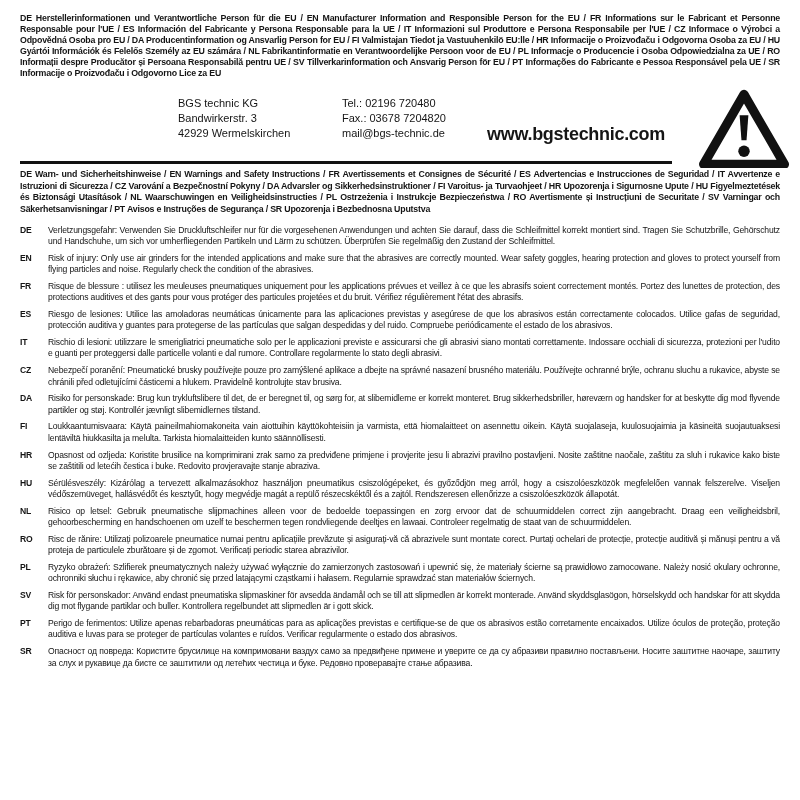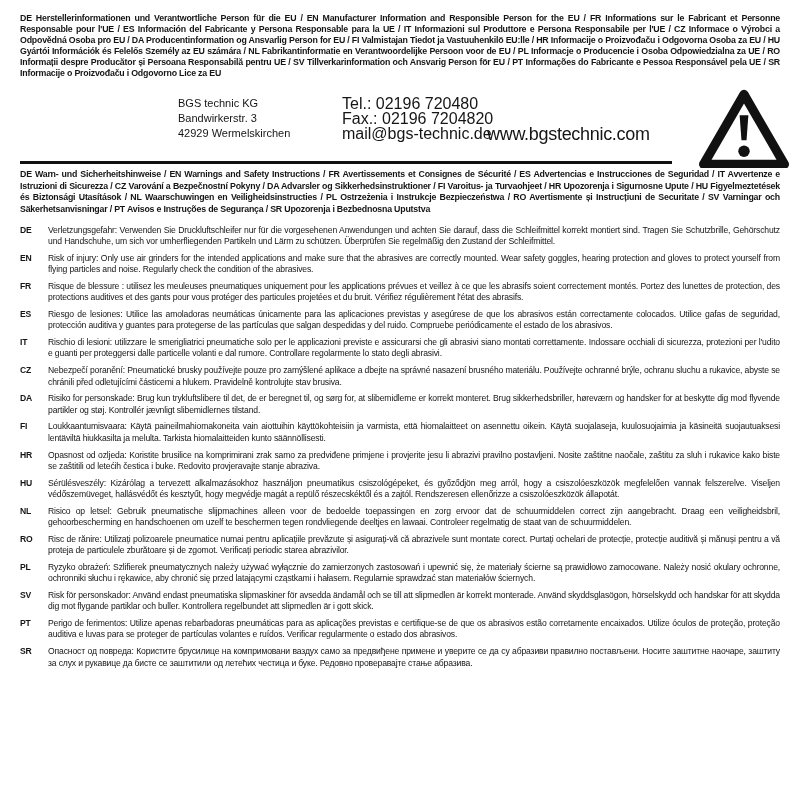--- a/index.html
+++ b/index.html
@@ -17,25 +17,25 @@
     text-align: justify;
   }
   .brand-row { position: relative; height: 72px; margin-top: 9px; }
   .logo { position: absolute; left: 0; top: -2px; }
   .addr {
     position: absolute; left: 158px; top: 8px;
     font-size: 11px; line-height: 15px;
   }
   .contact {
     position: absolute; left: 322px; top: 8px;
-    font-size: 16px; line-height: 15px;
+    font-size: 11px; line-height: 15px;
   }
   .website {
     position: absolute; left: 467px; top: 36px;
-    font-size: 18px; font-weight: 400; letter-spacing: -0.3px;
+    font-size: 18px; font-weight: 700; letter-spacing: -0.3px;
   }
   .triangle-wrap { position: absolute; right: -10px; top: 0; }
   .rule { height: 3px; background: #111; width: 652px; margin-top: 1px; }
   .warn-header {
     margin-top: 5px;
     font-size: 8.8px; font-weight: 700;
     line-height: 11.7px; letter-spacing: -0.2px;
     text-align: justify;
   }
   .warnings { margin-top: 9px; }
@@ -58,21 +58,21 @@
   <div class="brand-row">
 
     <div class="addr">
       <div>BGS technic KG</div>
       <div>Bandwirkerstr. 3</div>
       <div>42929 Wermelskirchen</div>
     </div>
 
     <div class="contact">
       <div>Tel.: 02196 720480</div>
-      <div>Fax.: 02196 7204820</div>
+      <div>Fax.: 03678 7204820</div>
       <div>mail@bgs-technic.de</div>
     </div>
 
     <div class="website">www.bgstechnic.com</div>
 
     <div class="triangle-wrap">
       <svg width="92" height="80" viewBox="0 0 100 88">
         <path d="M50 7 L94.5 84 H5.5 Z" fill="#fff" stroke="#111" stroke-width="10" stroke-linejoin="round"></path>
         <path d="M45.2 30 h9.6 l-2 27.5 h-5.6 z" fill="#111"></path>
         <circle cx="50" cy="69.5" r="6.3" fill="#111"></circle>

